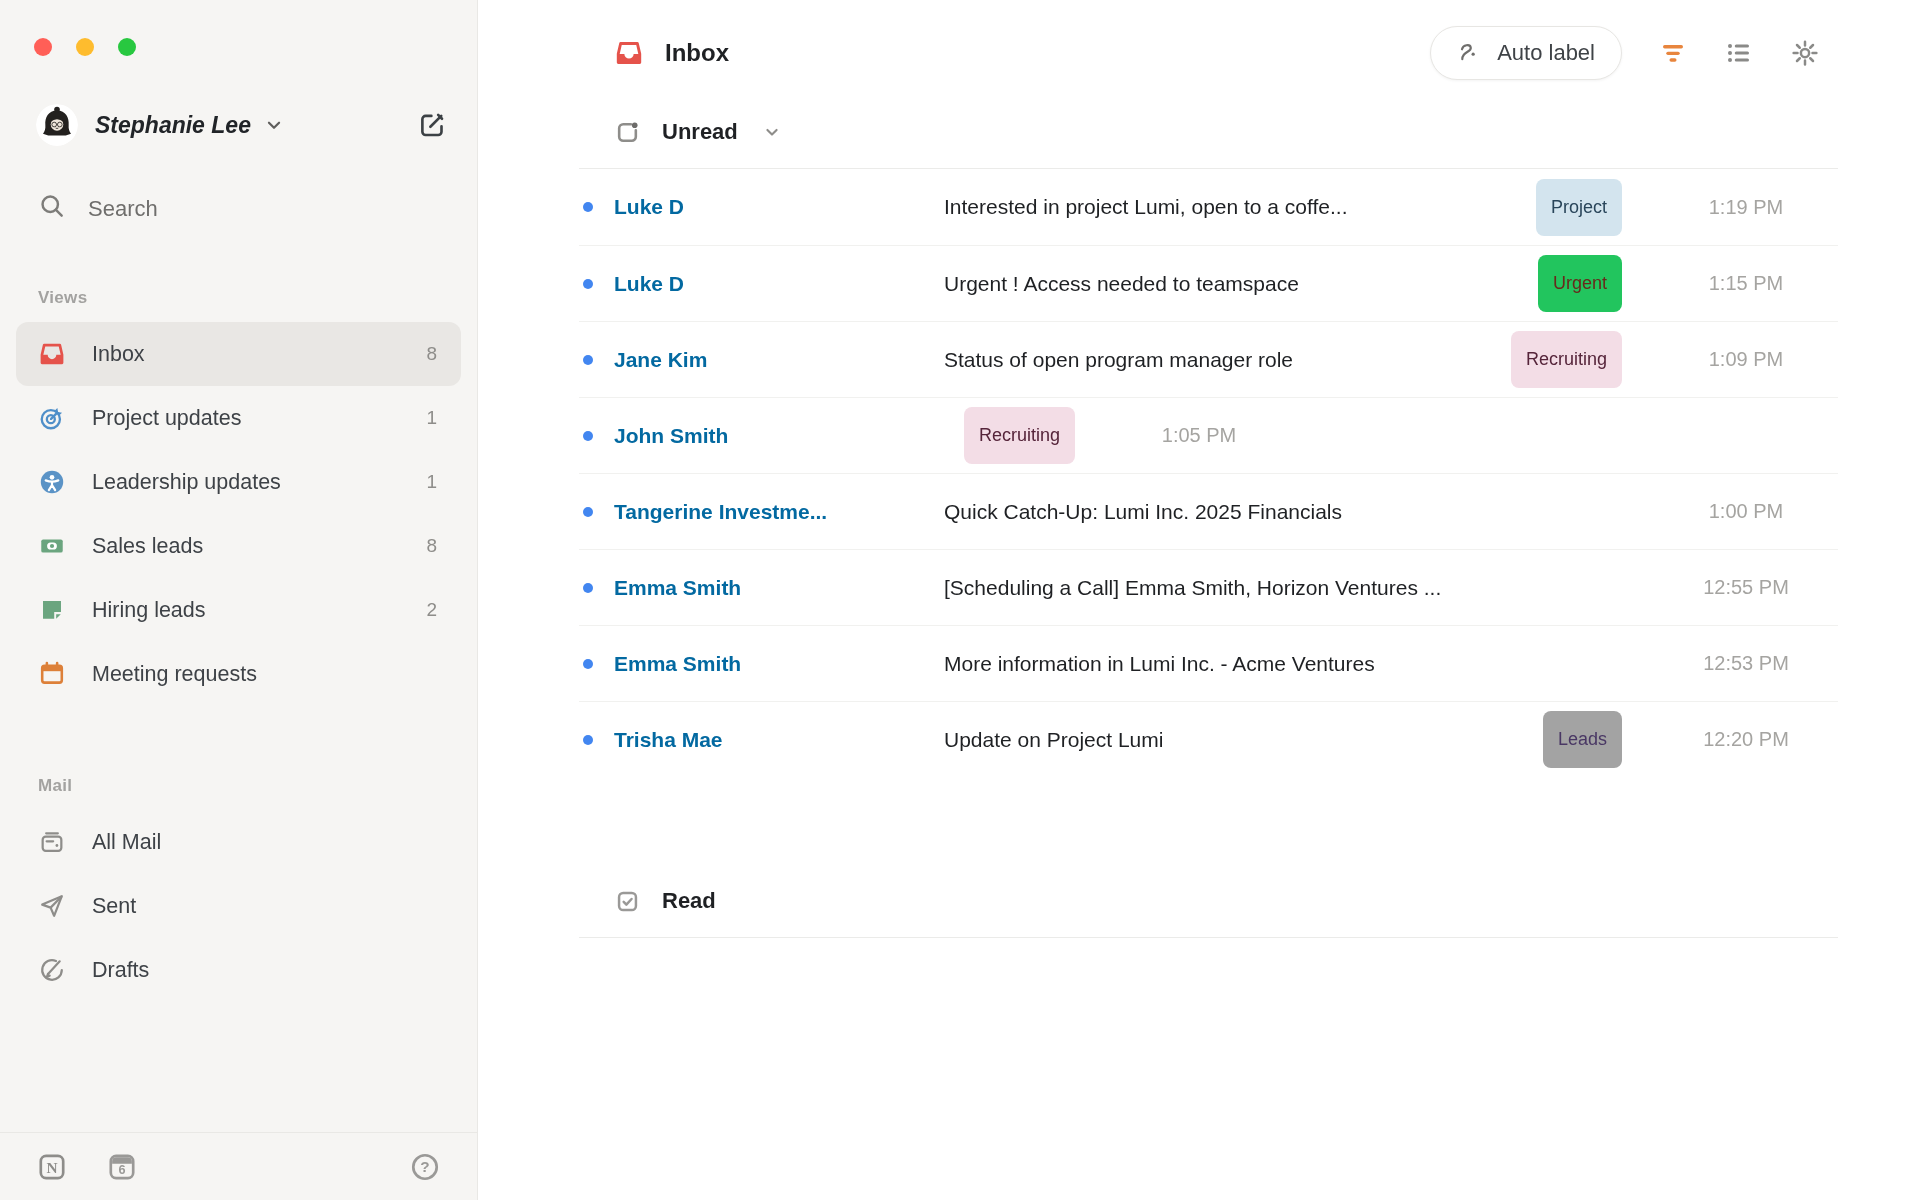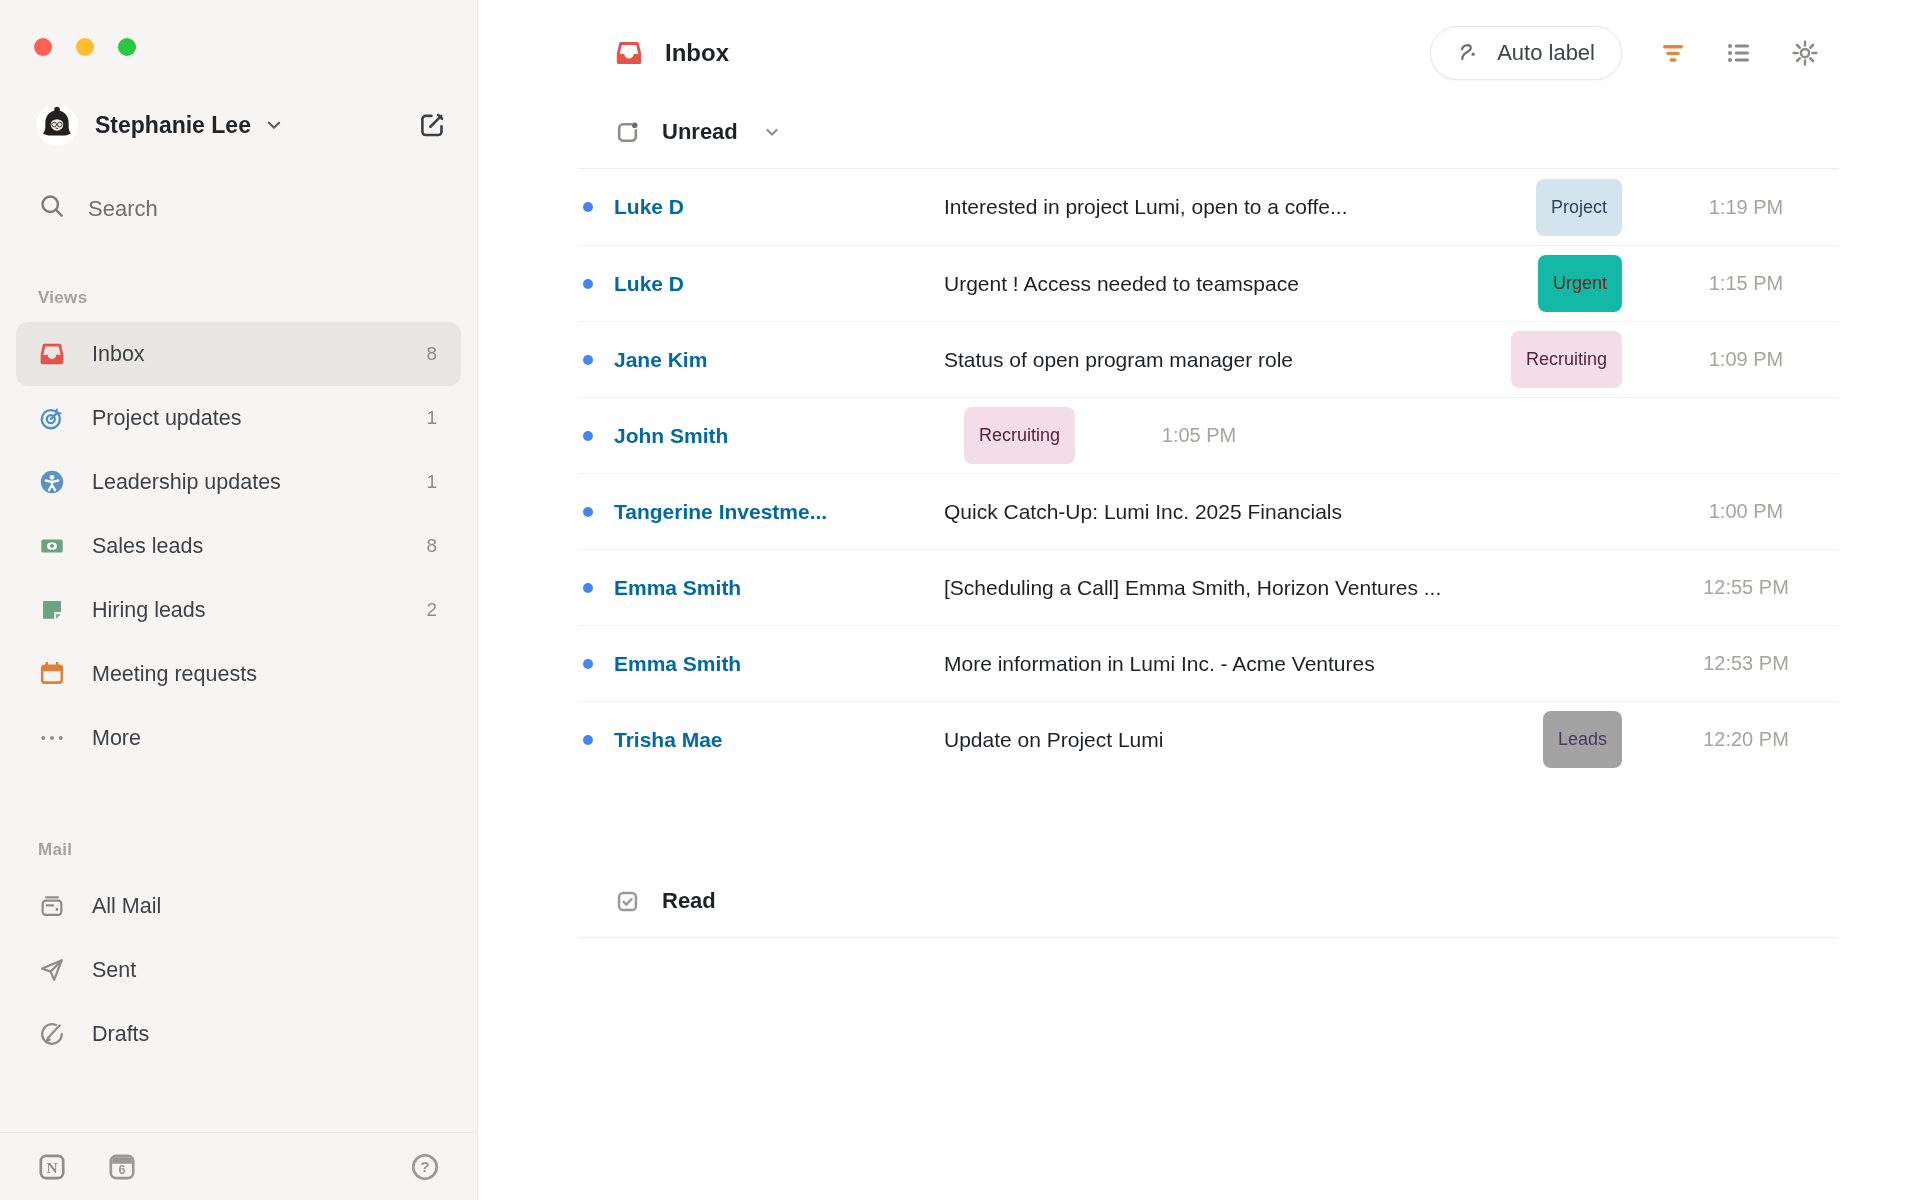--- a/index.html
+++ b/index.html
@@ -7,21 +7,21 @@
   .app { display:flex; width:1920px; height:1200px; }
 
   
   .sidebar { width:478px; background:#f6f5f3; border-right:1px solid #e9e8e5; display:flex; flex-direction:column; }
   .traffic-lights { display:flex; gap:24px; margin:38px 0 0 34px; }
   .traffic-lights span { width:18px; height:18px; border-radius:50%; display:block; }
   .tl-red { background:#ff5f57; }
   .tl-yellow { background:#febc2e; }
   .tl-green { background:#28c840; }
 
-  .profile-row { display:flex; align-items:center; margin:48px 30px 0 36px; }
+  .profile-row { display:flex; align-items:center; margin:48px 30px 0 36px;font-style:italic; }
   .avatar { width:42px; height:42px; border-radius:50%; overflow:hidden; flex:none; }
   .profile-name { font-size:23px; font-weight:700; color:#212428; margin-left:17px; }
   .profile-chevron { margin-left:12px; display:flex; }
   .compose-btn { margin-left:auto; display:flex; cursor:pointer; }
 
   .search-row { display:flex; align-items:center; gap:22px; margin:46px 36px 0 38px; color:#6f6e6c; font-size:22px; }
 
   .section-label { margin:62px 0 14px 38px; font-size:17px; font-weight:700; color:#a3a2a0; letter-spacing:.3px; }
   .section-label.mail-label { margin-top:70px; }
 
@@ -49,21 +49,21 @@
   .full-divider { border-bottom:1px solid #ebebe9; margin:16px 82px 0 101px; }
 
   .mail-list { display:flex; flex-direction:column; margin:0 82px 0 101px; }
   .mail-row { height:76px; display:flex; align-items:center; padding:0 22px 0 4px; cursor:default; }
   .mail-row + .mail-row { border-top:1px solid #f1f1ef; }
   .unread-dot { width:10px; height:10px; border-radius:50%; background:#4286f0; flex:none; }
   .sender { width:330px; margin-left:21px; font-size:21px; font-weight:700; color:#0369a1; white-space:nowrap; overflow:hidden; flex:none; }
   .subject { flex:1; font-size:21px; color:#1f2124; white-space:nowrap; overflow:hidden; }
   .badge { font-size:18px; font-weight:500; padding:18px 15px; border-radius:8px; margin:0 54px 0 20px; white-space:nowrap; flex:none; }
   .badge-project { background:#d3e4ee; color:#29455a; }
-  .badge-urgent { background:#14b8a6; color:#68291c; }
+  .badge-urgent { background:#22c55e; color:#68291c; }
   .badge-recruiting { background:#f3dde6; color:#55243a; }
   .badge-leads { background:#a3a3a3; color:#493764; }
   .time { width:140px; text-align:center; font-size:20px; color:#a5a4a1; flex:none; }
 
   .section-header.read { margin-top:104px; }
 </style>
 </head>
 <body>
 
 <div class="app">
@@ -184,30 +184,20 @@
         <span class="nav-icon">
           <svg viewBox="0 0 24 24" width="28" height="28" fill="none">
             <rect x="3.6" y="5" width="16.8" height="14.4" rx="2" stroke="#dd8039" stroke-width="2.2"></rect>
             <path d="M7.6 2.6 v3.6 M16.4 2.6 v3.6" stroke="#dd8039" stroke-width="2.2" stroke-linecap="round"></path>
             <rect x="3.6" y="5" width="16.8" height="4.6" fill="#dd8039"></rect>
           </svg>
         </span>
         <span class="nav-text">Meeting requests</span>
       </div>
 
-      <div class="nav-item">
-        <span class="nav-icon">
-          <svg viewBox="0 0 24 24" width="28" height="28">
-              <circle cx="4.5" cy="12" r="1.7" fill="#8e8d8a"></circle>
-              <circle cx="12" cy="12" r="1.7" fill="#8e8d8a"></circle>
-              <circle cx="19.5" cy="12" r="1.7" fill="#8e8d8a"></circle>
-            </svg>
-        </span>
-        <span class="nav-text">More</span>
-      </div>
 
     </nav>
 
     <div class="section-label mail-label">Mail</div>
 
     <nav class="nav-list">
 
       <div class="nav-item">
         <span class="nav-icon">
           <svg viewBox="0 0 24 24" width="28" height="28" fill="none" stroke="#8e8d8a" stroke-width="1.9" stroke-linecap="round">

